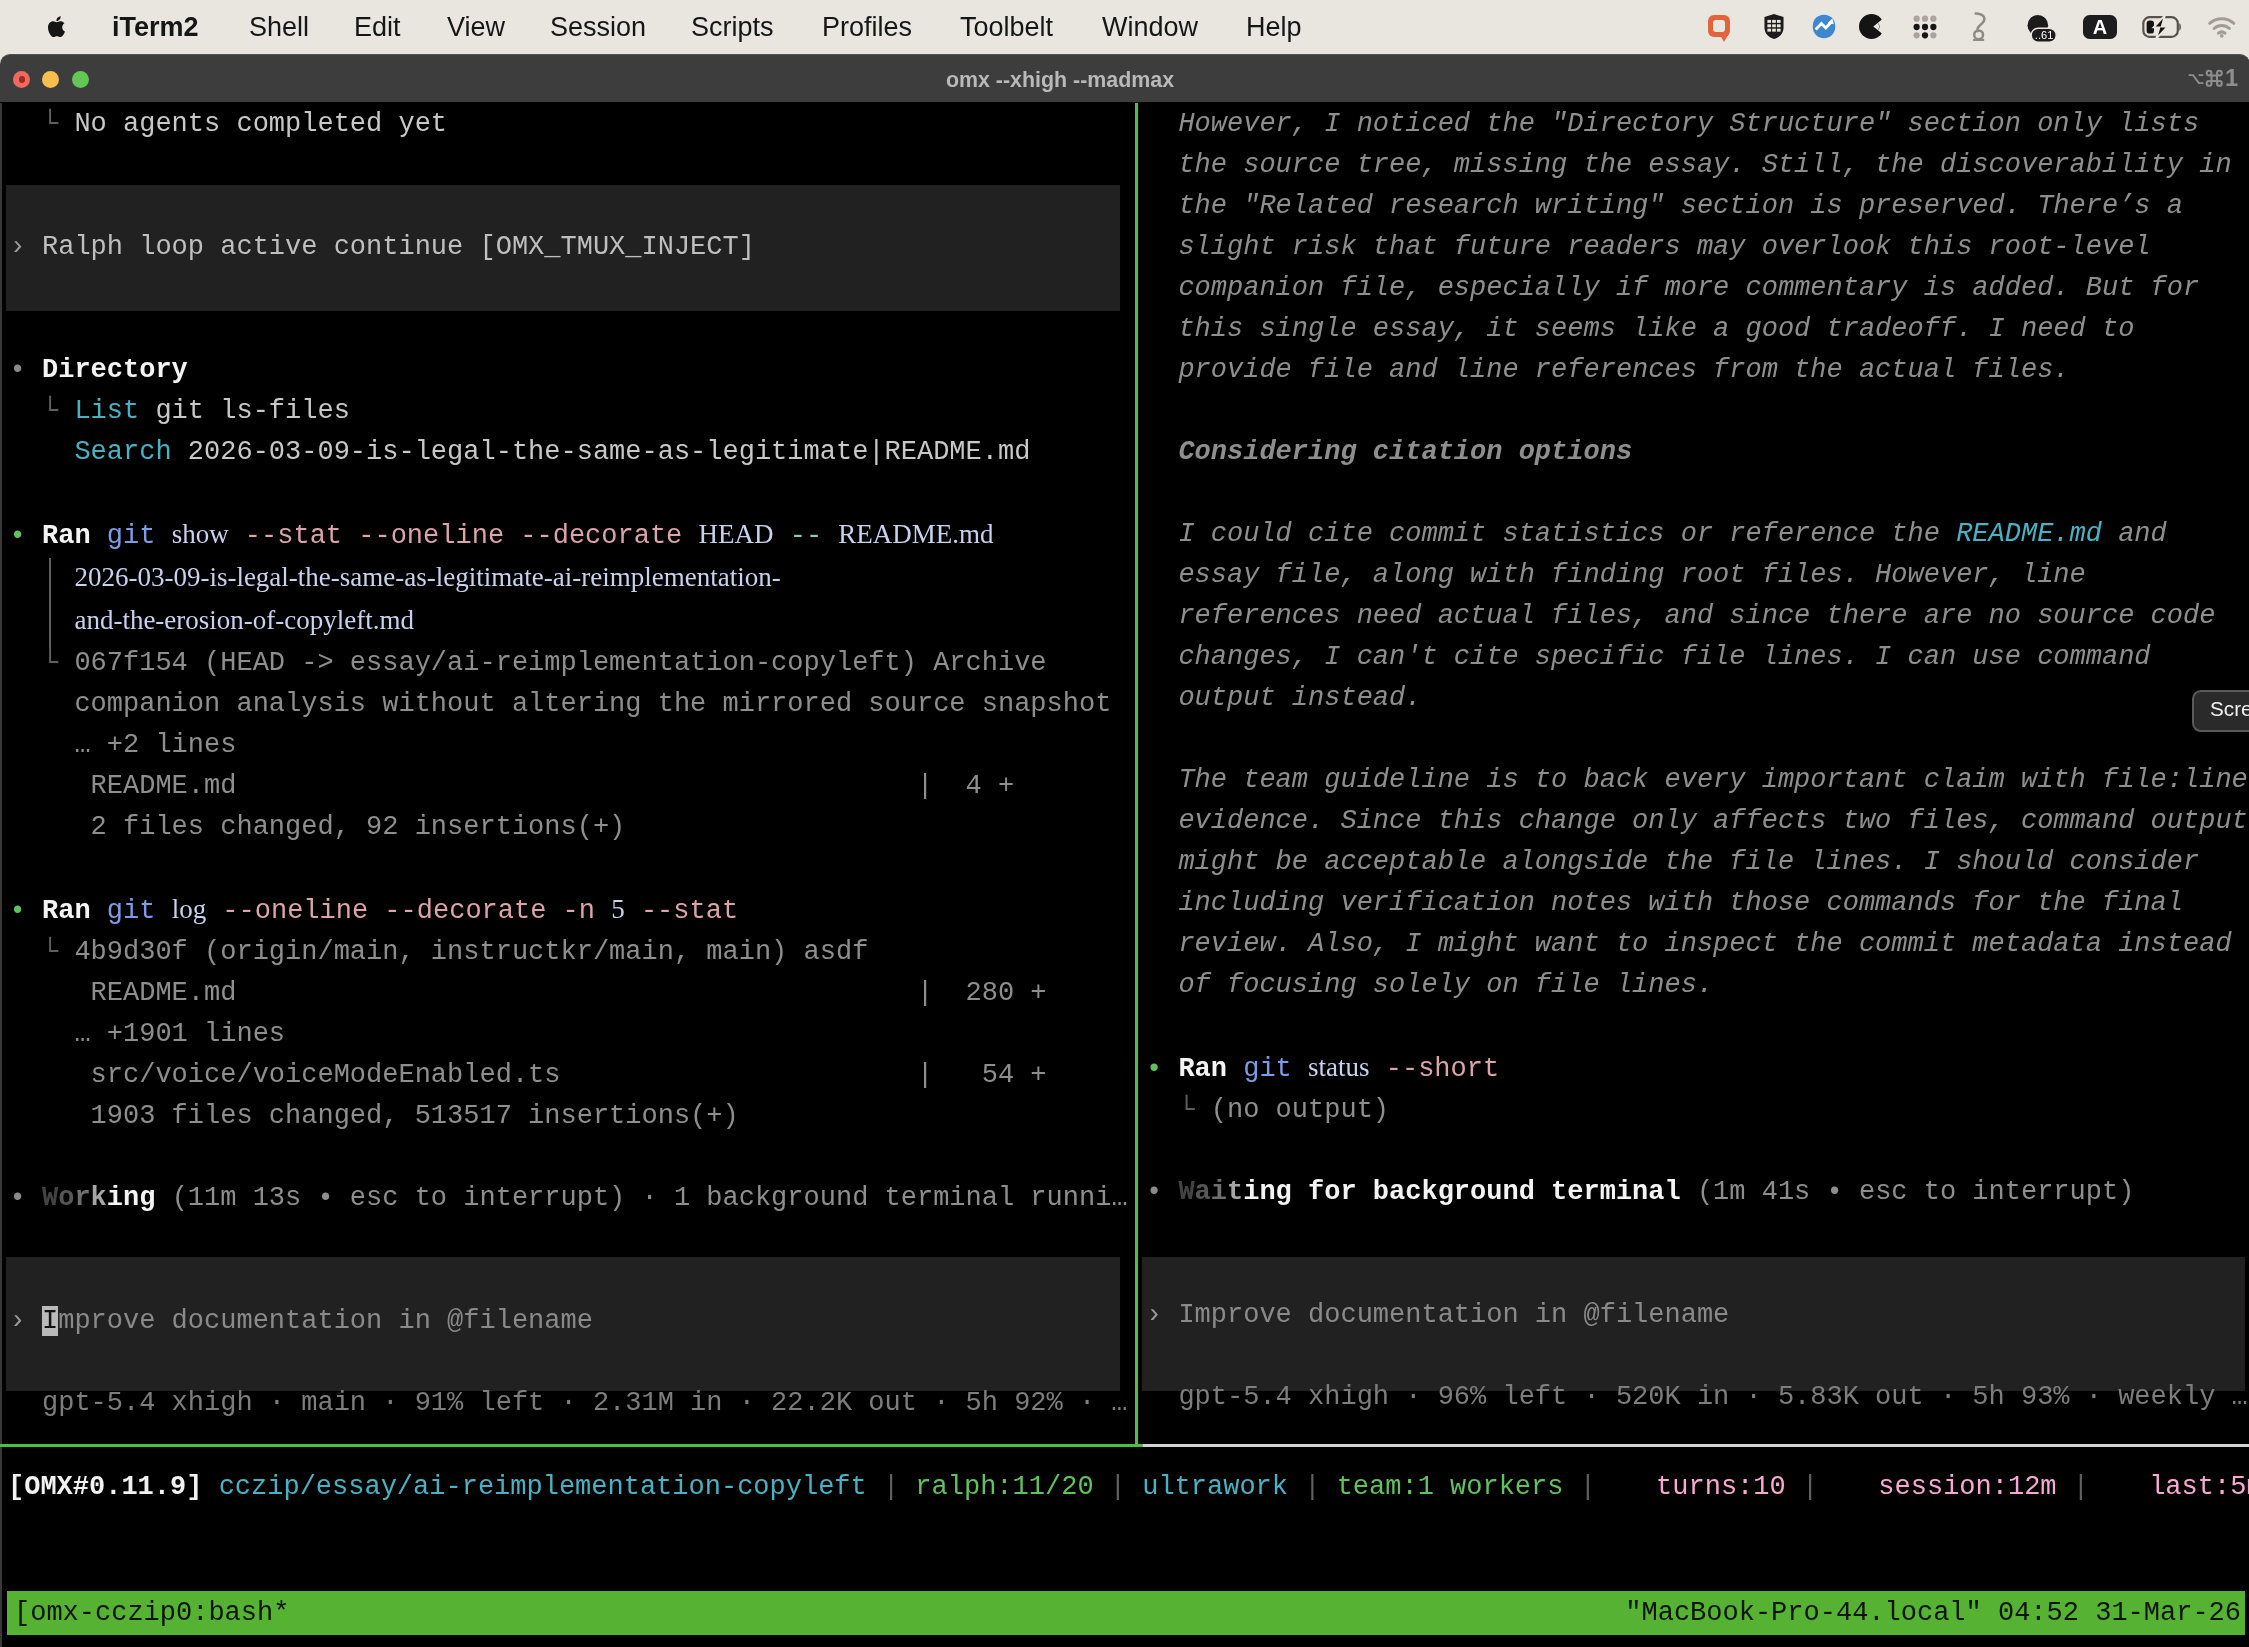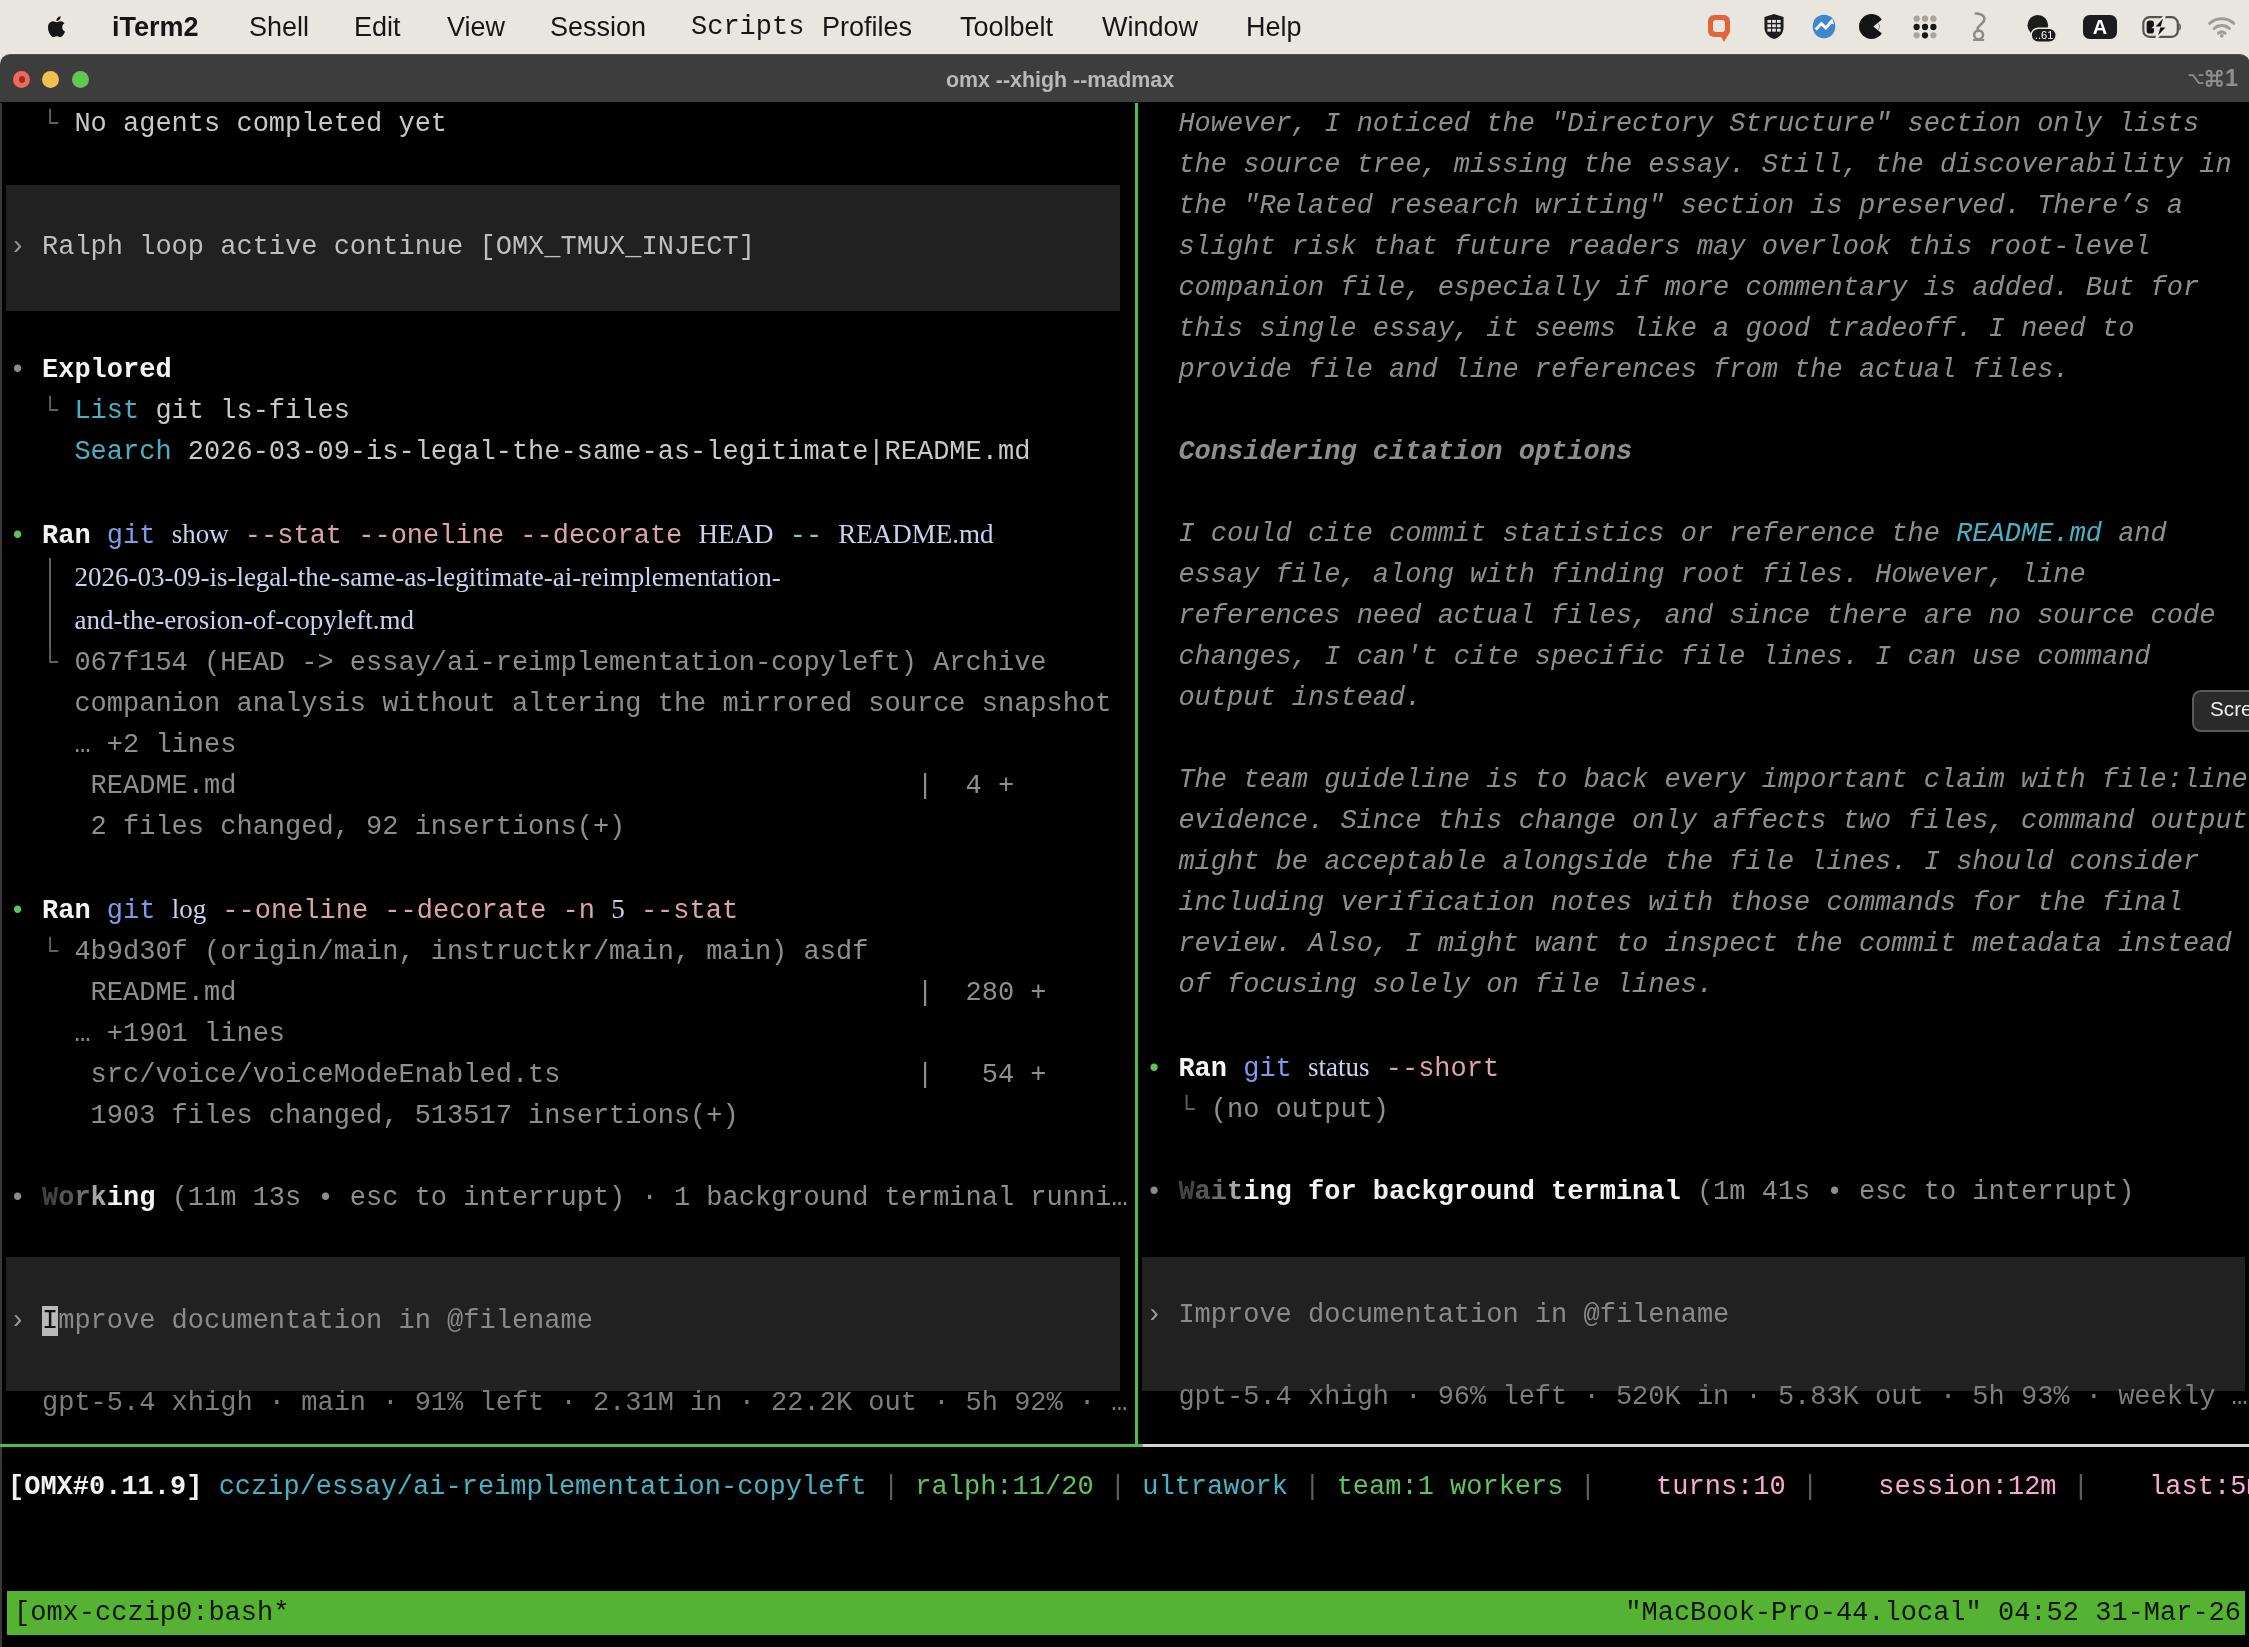--- a/index.html
+++ b/index.html
@@ -46,21 +46,21 @@
 <body>
 <div id="menubar">
 <svg style="position:absolute;left:48px;top:16px;" width="17" height="21.4" viewBox="0 0 814 1000">
       <path fill="#161616" d="M788.1 340.9c-5.8 4.5-108.2 62.2-108.2 190.5 0 148.4 130.3 200.9 134.2 202.2-.6 3.2-20.7 71.9-68.7 141.9-42.8 61.6-87.5 123.1-155.5 123.1s-85.5-39.5-164-39.5c-76.5 0-103.7 40.8-165.9 40.8s-105.6-57-155.5-127C46.7 790.7 0 663 0 541.8c0-194.4 126.4-297.5 250.8-297.5 66.1 0 121.2 43.4 162.7 43.4 39.5 0 101.1-46 176.3-46 28.5 0 130.9 2.6 198.3 99.2zm-234-181.5c31.1-36.9 53.1-88.1 53.1-139.3 0-7.1-.6-14.3-1.9-20.1-50.6 1.9-110.8 33.7-147.1 75.8-28.5 32.4-55.1 83.6-55.1 135.5 0 7.8 1.3 15.6 1.9 18.1 3.2.6 8.4 1.3 13.6 1.3 45.4 0 102.5-30.4 135.5-71.3z"></path>
     </svg>
 <span class="mi" style="left:112px;font-weight:bold;">iTerm2</span>
 <span class="mi" style="left:249px;">Shell</span>
 <span class="mi" style="left:354px;">Edit</span>
 <span class="mi" style="left:447px;">View</span>
 <span class="mi" style="left:550px;">Session</span>
-<span class="mi" style="left:691px;font-family:Liberation Mono, monospace;">Scripts</span>
+<span class="mi" style="left:691px;">Scripts</span>
 <span class="mi" style="left:822px;">Profiles</span>
 <span class="mi" style="left:960px;">Toolbelt</span>
 <span class="mi" style="left:1102px;">Window</span>
 <span class="mi" style="left:1246px;">Help</span>
 <div style="position:absolute;left:1708px;top:14.8px;width:22px;height:22px;border-radius:5.9px;background:#e2643c;"></div>
 <div style="position:absolute;left:1713px;top:20px;width:11.8px;height:11.8px;border-radius:3px;background:#e9e6df;"></div>
 <div style="position:absolute;left:1720px;top:35px;width:0;height:0;border-left:4.4px solid transparent;border-right:4.4px solid transparent;border-top:7.4px solid #e2643c;"></div>
 <svg style="position:absolute;left:1763px;top:14px;" width="22" height="25" viewBox="0 0 30 34">
       <path fill="#1c1c1c" d="M15 0 L28 4 V18 C28 27 22 32 15 34 C8 32 2 27 2 18 V4 Z"></path>
       <g fill="#e9e6df">
@@ -158,21 +158,21 @@
 <div id="vdiv"></div>
 <div style="position:absolute;left:49px;top:455px;width:2.2px;height:90px;background:#5f5f5f;"></div>
 <div id="hbl"></div>
 <div id="hbr"></div>
 <pre id="lpane" style="left:9.6px;top:0.7px;">  <span class="gg">└</span> No agents completed yet
 
 
 <span class="gy">›</span> <span class="rlp">Ralph loop active continue [OMX_TMUX_INJECT]</span>
 
 
-<span class="gb">•</span> <span class="w">Explored</span>
+<span class="gb">•</span> <span class="w">Directory</span>
   <span class="gg">└</span> <span class="cy">List</span> git ls-files
     <span class="cy">Search</span> 2026-03-09-is-legal-the-same-as-legitimate|README.md
 
 <span class="gn">•</span> <span class="w">Ran</span> <span class="bl">git</span> <span class="lv">show</span> <span class="rs">--stat --oneline --decorate</span> <span class="lv">HEAD</span> <span class="tl2">--</span> <span class="lv">README.md</span>
     <span class="lv">2026-03-09-is-legal-the-same-as-legitimate-ai-reimplementation-</span>
     <span class="lv">and-the-erosion-of-copyleft.md</span>
   <span class="gg">└</span> <span class="g">067f154 (HEAD -&gt; essay/ai-reimplementation-copyleft) Archive</span>
     <span class="g">companion analysis without altering the mirrored source snapshot</span>
     <span class="g">… +2 lines</span>
      <span class="g">README.md                                          |  4 +</span>

